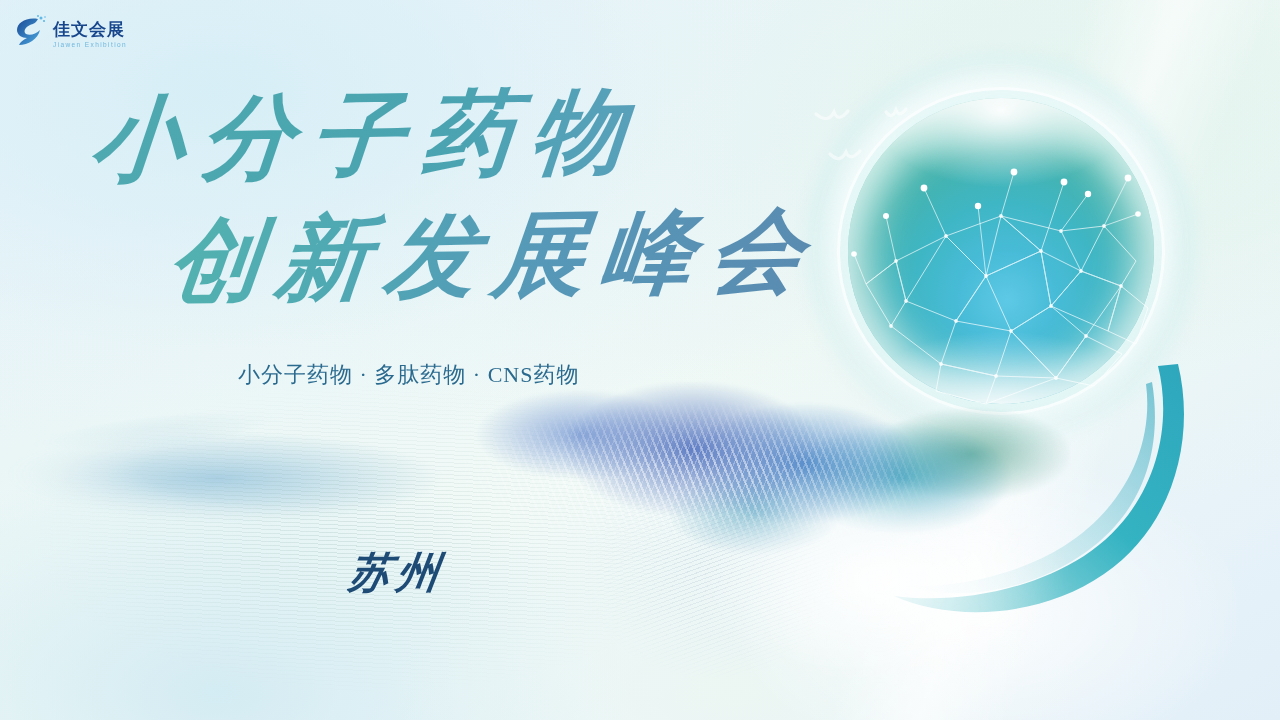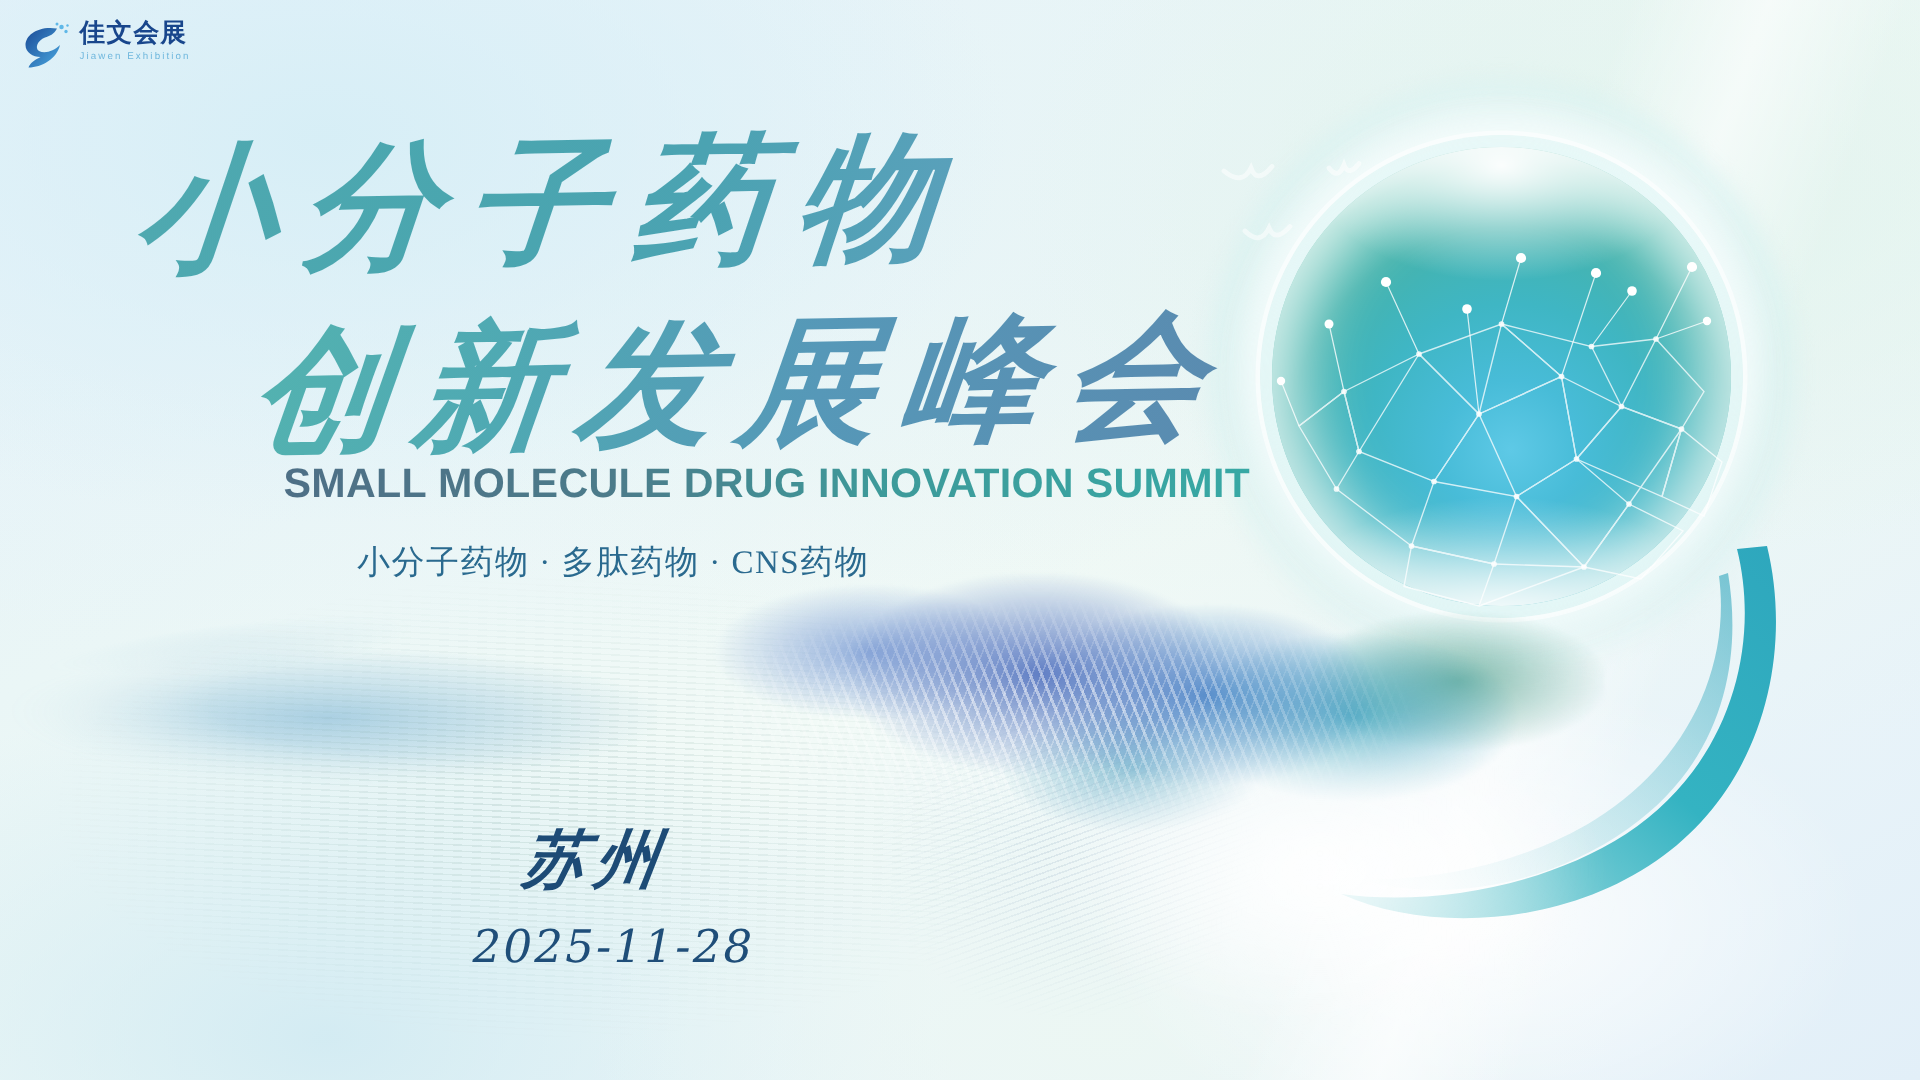--- a/index.html
+++ b/index.html
@@ -85,21 +85,21 @@
   #ripple2{left:560px;top:430px;width:420px;height:300px;
     background:repeating-linear-gradient(-20deg, rgba(120,150,180,.22) 0 1px, rgba(255,255,255,0) 1px 4px);
     -webkit-mask-image:radial-gradient(ellipse 44% 52% at 36% 46%, #000 6%, rgba(0,0,0,0) 72%);
             mask-image:radial-gradient(ellipse 44% 52% at 36% 46%, #000 6%, rgba(0,0,0,0) 72%);
     opacity:.8;}
   #mistbot{left:620px;bottom:-40px;width:520px;height:300px;
     background:radial-gradient(ellipse 52% 50% at 50% 40%, rgba(255,255,255,.92) 0%, rgba(255,255,255,0) 70%);
     filter:blur(10px);}
 
   
-  #logo{position:absolute;left:14px;top:14px;display:flex;align-items:flex-start;gap:5px;}
+  #logo{position:absolute;left:14px;top:14px;display:flex;align-items:flex-end;gap:5px;}
   #logo .cn{font-size:17px;font-weight:bold;color:#18468c;letter-spacing:1px;line-height:1.05;
       font-family:"DejaVu Sans","Liberation Sans",sans-serif;}
   #logo .en{font-size:6.5px;color:#6fb7dd;letter-spacing:1.4px;line-height:1.1;margin-top:2px;
       font-family:"Liberation Sans",sans-serif;}
 
   
   #headline{position:absolute;left:0;top:0;width:100%;}
   .cal{font-family:"DejaVu Serif","Liberation Serif",serif;font-weight:bold;
        font-style:italic;white-space:nowrap;}
   #line1{position:absolute;left:92px;top:74px;font-size:92px;letter-spacing:18px;
@@ -267,19 +267,17 @@
       <div class="cn">佳文会展</div>
       <div class="en">Jiawen Exhibition</div>
     </div>
   </div>
 
   <div id="headline">
     <div class="cal" id="line1">小分子药物</div>
     <div class="cal" id="line2">创新发展峰会</div>
   </div>
 
-  <div id="subtitle">SMALL MOLECULE DRUG INNOVATION SUMMIT</div>
   <div id="tagline">小分子药物 · 多肽药物 · CNS药物</div>
 
   <div id="city">苏州</div>
-  <div id="date">2025-11-28</div>
 
 </div>
 
 </body></html>

